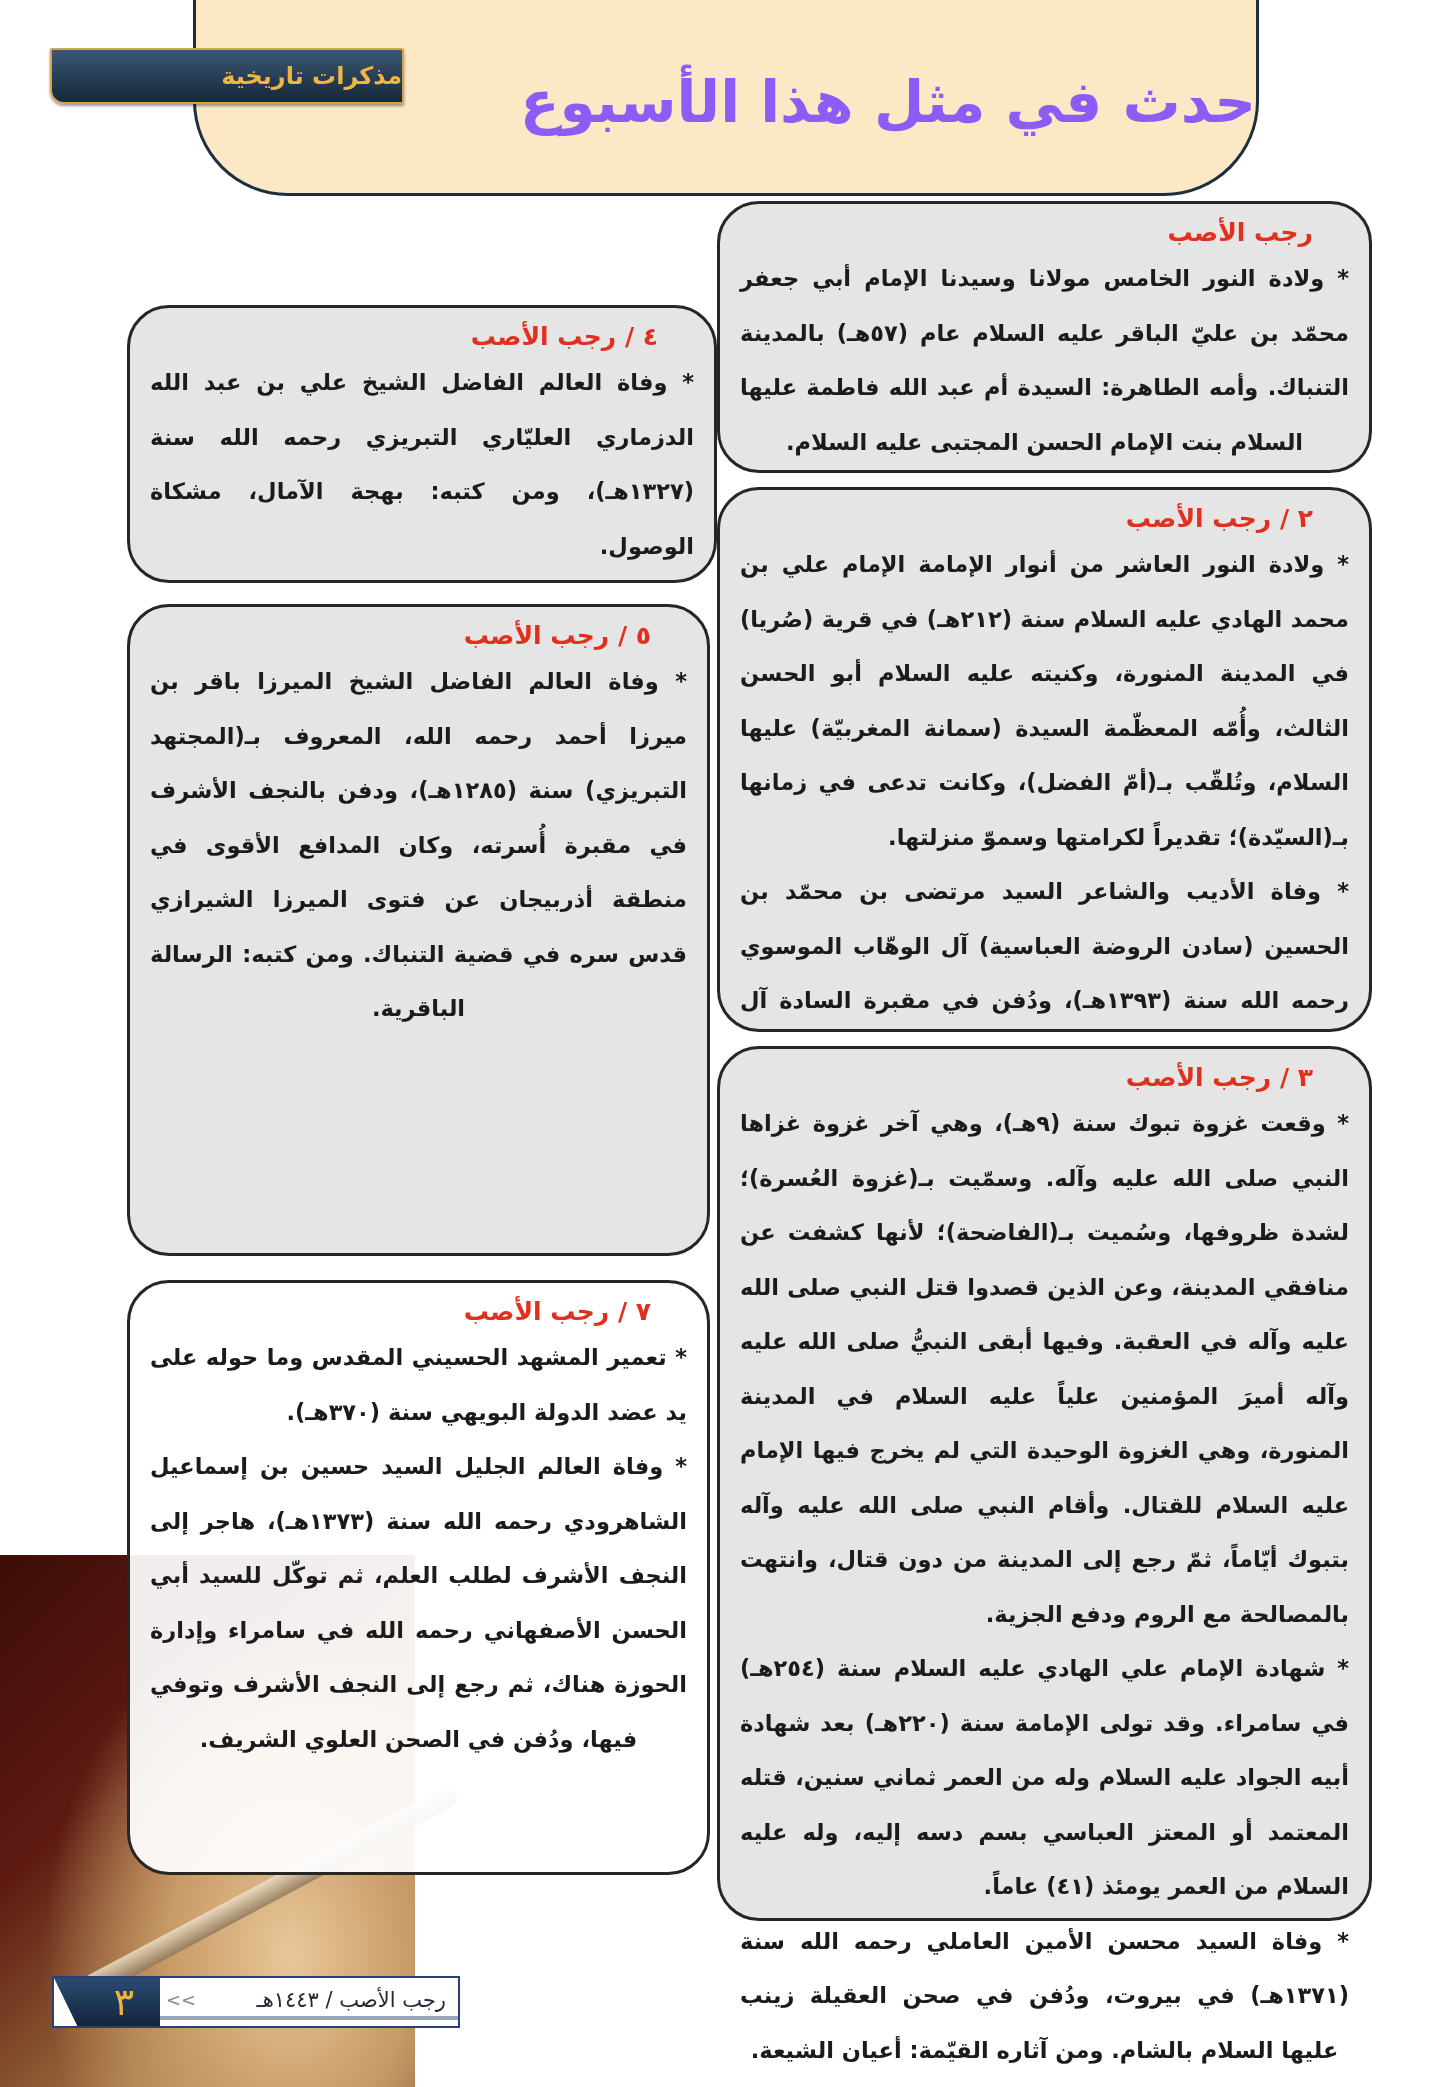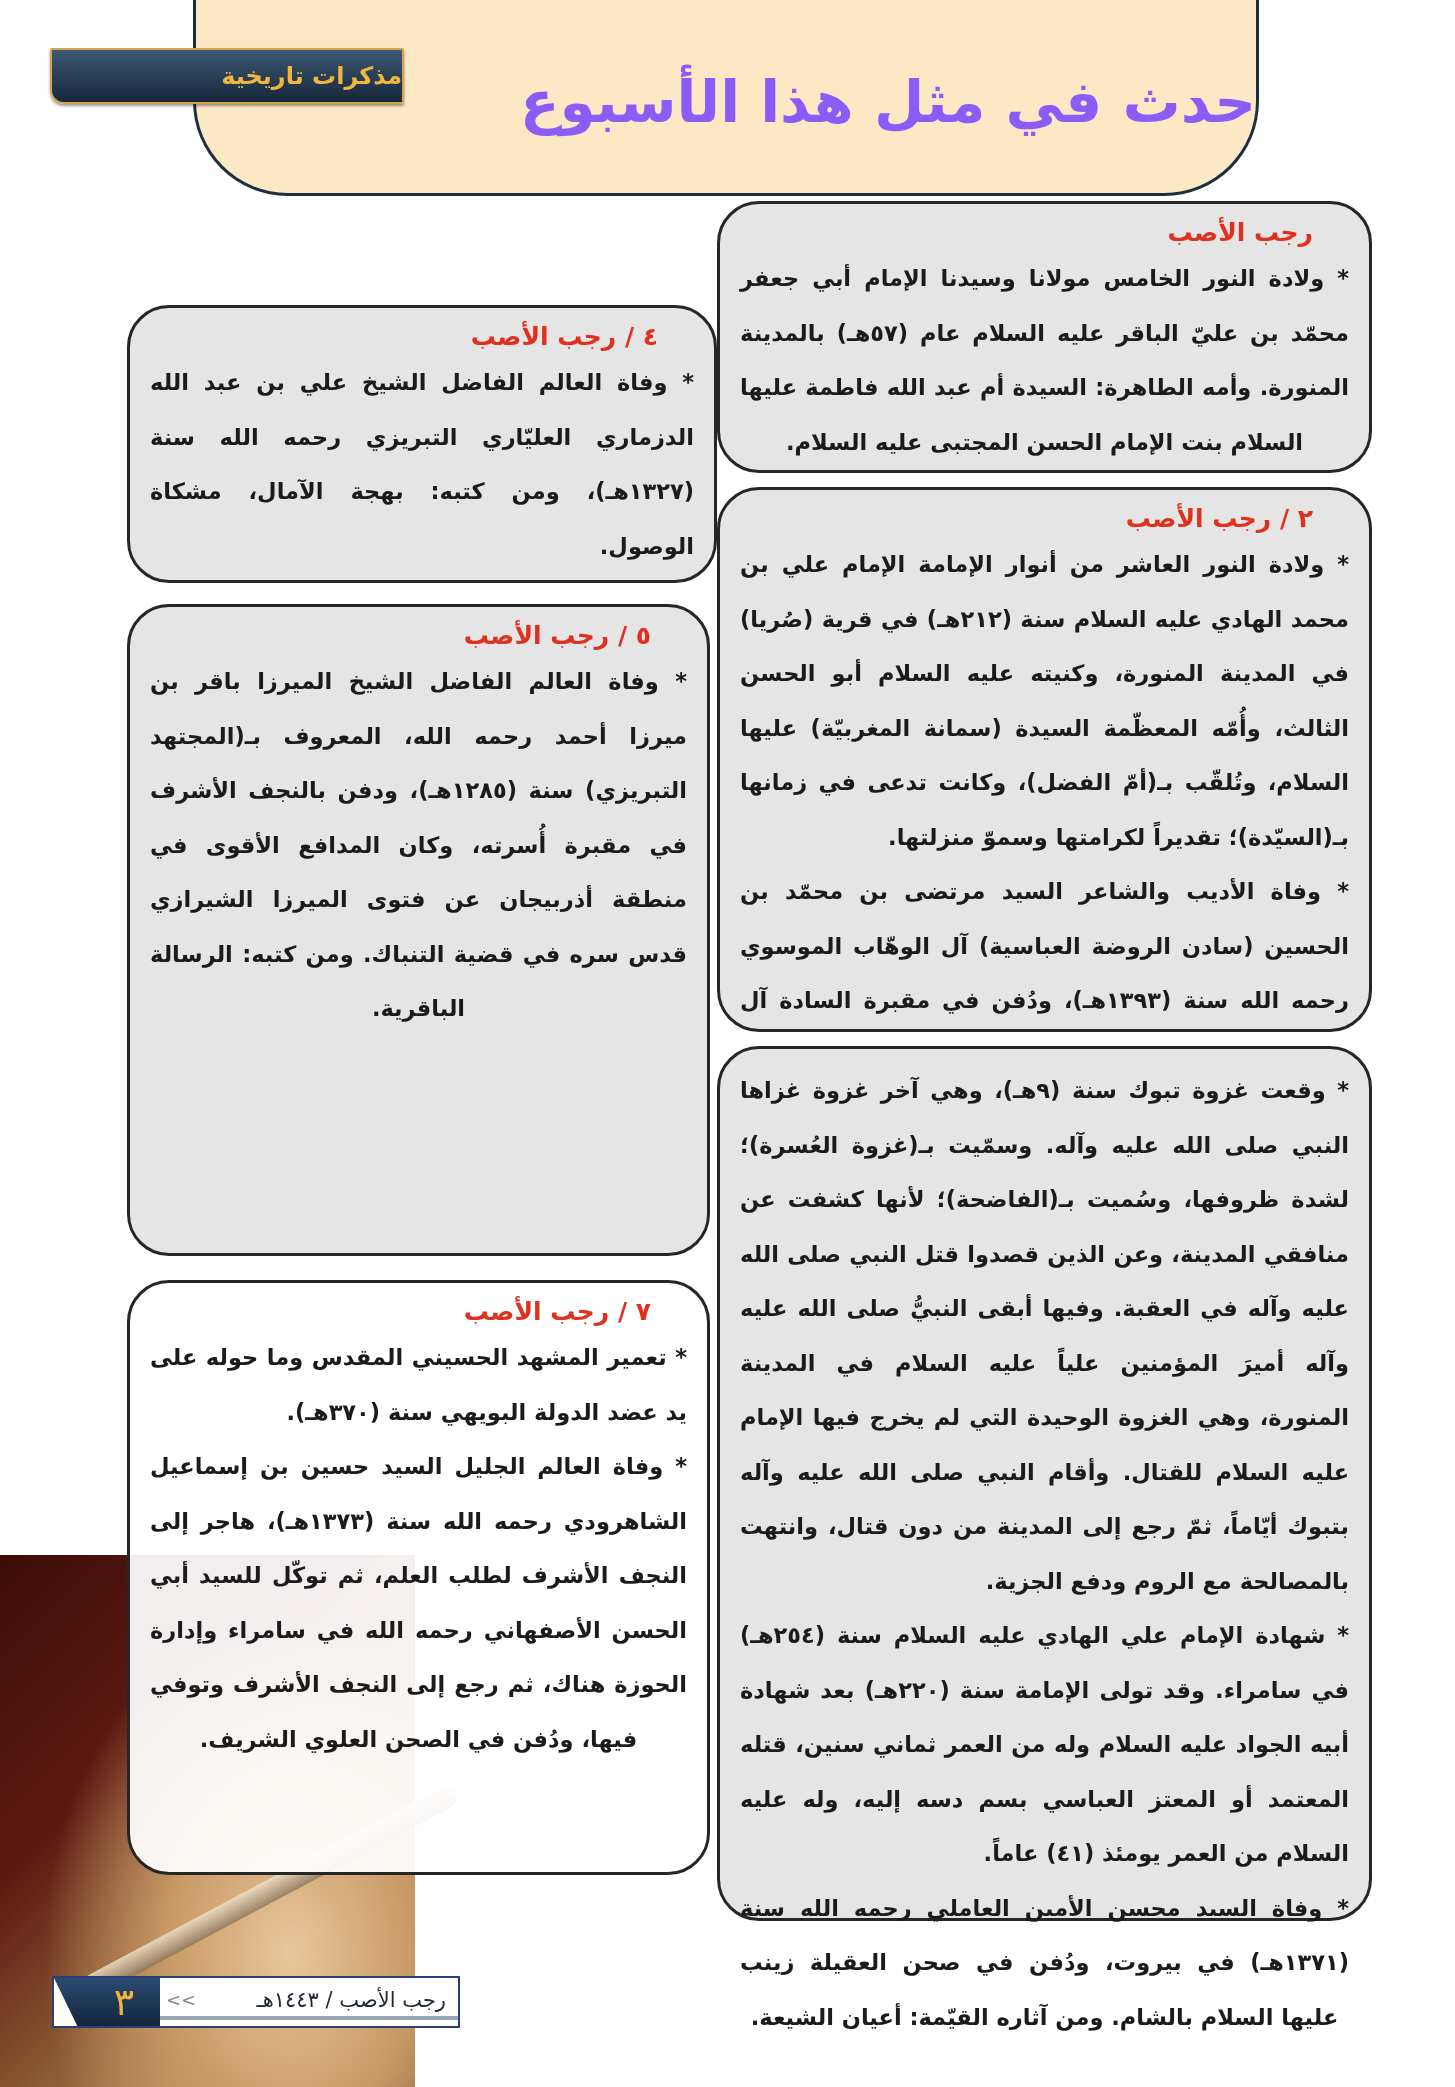--- a/index.html
+++ b/index.html
@@ -97,30 +97,31 @@
 
 <div class="hdr">
   <div class="hdr-title">حدث في مثل هذا الأسبوع</div>
 </div>
 <div class="badge">
   <span>مذكرات تاريخية</span>
 </div>
 
 <div class="card" id="c1">
   <h3>رجب الأصب</h3>
-  <p class="last">* ولادة النور الخامس مولانا وسيدنا الإمام أبي جعفر محمّد بن عليّ الباقر عليه السلام عام (٥٧هـ) بالمدينة المنورة. وأمه الطاهرة: السيدة أم عبد الله فاطمة عليها السلام بنت الإمام الحسن المجتبى عليه السلام.</p>
+  <p class="last">* ولادة النور الخامس مولانا وسيدنا الإمام أبي جعفر محمّد بن عليّ الباقر عليه السلام عام (٥٧هـ) بالمدينة التنباك. وأمه الطاهرة: السيدة أم عبد الله فاطمة عليها السلام بنت الإمام الحسن المجتبى عليه السلام.</p>
 </div>
 
 <div class="card" id="c2">
   <h3>٢ / رجب الأصب</h3>
   <p>* ولادة النور العاشر من أنوار الإمامة الإمام علي بن محمد الهادي عليه السلام سنة (٢١٢هـ) في قرية (صُريا) في المدينة المنورة، وكنيته عليه السلام أبو الحسن الثالث، وأُمّه المعظّمة السيدة (سمانة المغربيّة) عليها السلام، وتُلقّب بـ(أمّ الفضل)، وكانت تدعى في زمانها بـ(السيّدة)؛ تقديراً لكرامتها وسموّ منزلتها.</p>
   <p class="last">* وفاة الأديب والشاعر السيد مرتضى بن محمّد بن الحسين (سادن الروضة العباسية) آل الوهّاب الموسوي رحمه الله سنة (١٣٩٣هـ)، ودُفن في مقبرة السادة آل خير الدين بالعتبة العبّاسية المقدّسة، وله ديوان شعر مطبوع.</p>
 </div>
 
 <div class="card" id="c3">
+  <h3>٣ / رجب الأصب</h3>
   <p>* وقعت غزوة تبوك سنة (٩هـ)، وهي آخر غزوة غزاها النبي صلى الله عليه وآله. وسمّيت بـ(غزوة العُسرة)؛ لشدة ظروفها، وسُميت بـ(الفاضحة)؛ لأنها كشفت عن منافقي المدينة، وعن الذين قصدوا قتل النبي صلى الله عليه وآله في العقبة. وفيها أبقى النبيُّ صلى الله عليه وآله أميرَ المؤمنين علياً عليه السلام في المدينة المنورة، وهي الغزوة الوحيدة التي لم يخرج فيها الإمام عليه السلام للقتال. وأقام النبي صلى الله عليه وآله بتبوك أيّاماً، ثمّ رجع إلى المدينة من دون قتال، وانتهت بالمصالحة مع الروم ودفع الجزية.</p>
   <p>* شهادة الإمام علي الهادي عليه السلام سنة (٢٥٤هـ) في سامراء. وقد تولى الإمامة سنة (٢٢٠هـ) بعد شهادة أبيه الجواد عليه السلام وله من العمر ثماني سنين، قتله المعتمد أو المعتز العباسي بسم دسه إليه، وله عليه السلام من العمر يومئذ (٤١) عاماً.</p>
   <p class="last">* وفاة السيد محسن الأمين العاملي رحمه الله سنة (١٣٧١هـ) في بيروت، ودُفن في صحن العقيلة زينب عليها السلام بالشام. ومن آثاره القيّمة: أعيان الشيعة.</p>
 </div>
 
 <div class="card" id="c4">
   <h3>٤ / رجب الأصب</h3>
   <p>* وفاة العالم الفاضل الشيخ علي بن عبد الله الدزماري العليّاري التبريزي رحمه الله سنة (١٣٢٧هـ)، ومن كتبه: بهجة الآمال، مشكاة الوصول.</p>
 </div>
 

